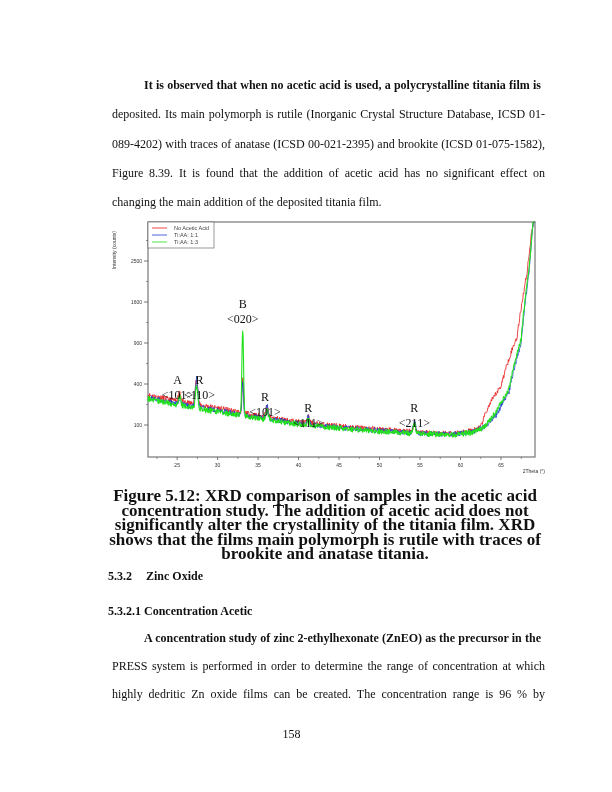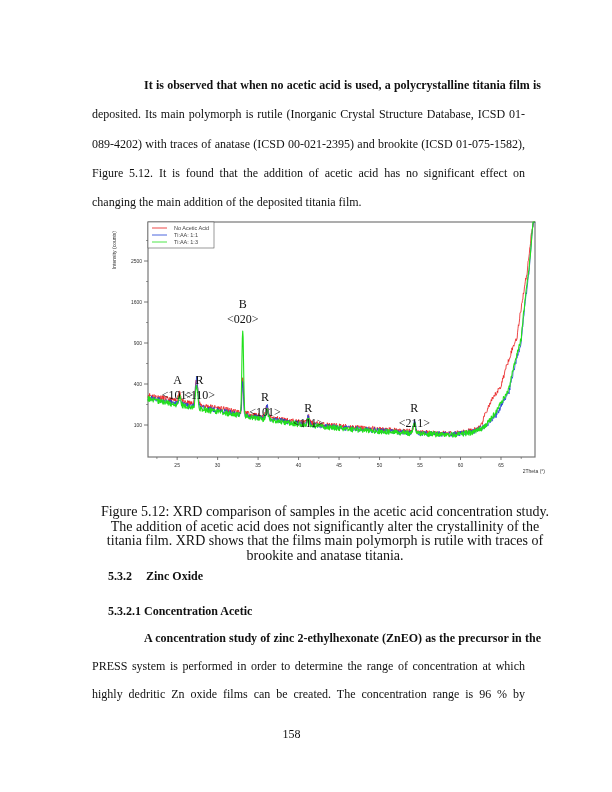--- a/index.html
+++ b/index.html
@@ -1,38 +1,38 @@
 <!DOCTYPE html>
 <html><head>
 <meta charset="utf-8">
 <style>
   html, body { margin: 0; padding: 0; background: #fff; }
   body { width: 612px; height: 792px; position: relative; overflow: hidden;
          font-family: "Liberation Serif", "DejaVu Serif", serif; color: #111; }
-  .line { position: absolute; left: 92px; width: 433px; font-size: 12px; white-space: nowrap;
+  .line { position: absolute; left: 112px; width: 433px; font-size: 12px; white-space: nowrap;
           text-align: justify; text-align-last: justify; }
   .line.last { text-align-last: left; }
   .line.indent { left: 144px; width: 397px; font-weight: bold; }
-  .caption { position: absolute; left: 100px; width: 450px; top: 489px; font-weight: normal;
-             font-size: 14px; line-height: 14.6px; text-align: center; margin-top: 16px; }
+  .caption { position: absolute; left: 100px; width: 450px; top: 489px; font-weight: bold;
+             font-size: 17px; line-height: 14.6px; text-align: center; }
   .h3 { position: absolute; left: 108px; font-weight: bold; font-size: 12px; text-align: right; }
   .page-num { position: absolute; top: 727px; left: 0; width: 583px; text-align: center; font-size: 12px; }
   #chart { position: absolute; left: 105px; top: 212px; }
   #chart text.tick { font-family: "Liberation Sans", "DejaVu Sans", sans-serif; font-size: 5px; fill: #333; }
   #chart text.annot { font-family: "Liberation Serif", "DejaVu Serif", serif; font-size: 12px; fill: #111; }
   #chart text.legend { font-family: "Liberation Sans", "DejaVu Sans", sans-serif; font-size: 5.5px; fill: #444; }
 </style>
 </head>
 <body>
 
 <div>
   <div class="line indent" style="top:78px">It is observed that when no acetic acid is used, a polycrystalline titania film is</div>
   <div class="line" style="top:107px">deposited.  Its main polymorph is rutile (Inorganic Crystal Structure Database, ICSD 01-</div>
   <div class="line" style="top:137px">089-4202) with traces of anatase (ICSD 00-021-2395) and brookite (ICSD 01-075-1582),</div>
-  <div class="line" style="top:166px">Figure 5.12.  It is found that the addition of acetic acid has no significant effect on</div>
+  <div class="line" style="top:166px">Figure 8.39.  It is found that the addition of acetic acid has no significant effect on</div>
   <div class="line last" style="top:195px">changing the main addition of the deposited titania film.</div>
 </div>
 
 <svg id="chart" width="440" height="270" viewBox="105 212 440 270">
   <g id="axes">
       <rect x="148" y="222" width="387" height="235" fill="none" stroke="#777" stroke-width="1.2"></rect>
       <line x1="177.14644351464435" x2="177.14644351464435" y1="457" y2="460" stroke="#555" stroke-width="0.8"></line>
       <text x="177.14644351464435" y="467" text-anchor="middle" class="tick">25</text>
       <line x1="197.38702928870293" x2="197.38702928870293" y1="457" y2="459" stroke="#555" stroke-width="0.6"></line>
       <line x1="217.62761506276152" x2="217.62761506276152" y1="457" y2="460" stroke="#555" stroke-width="0.8"></line>

